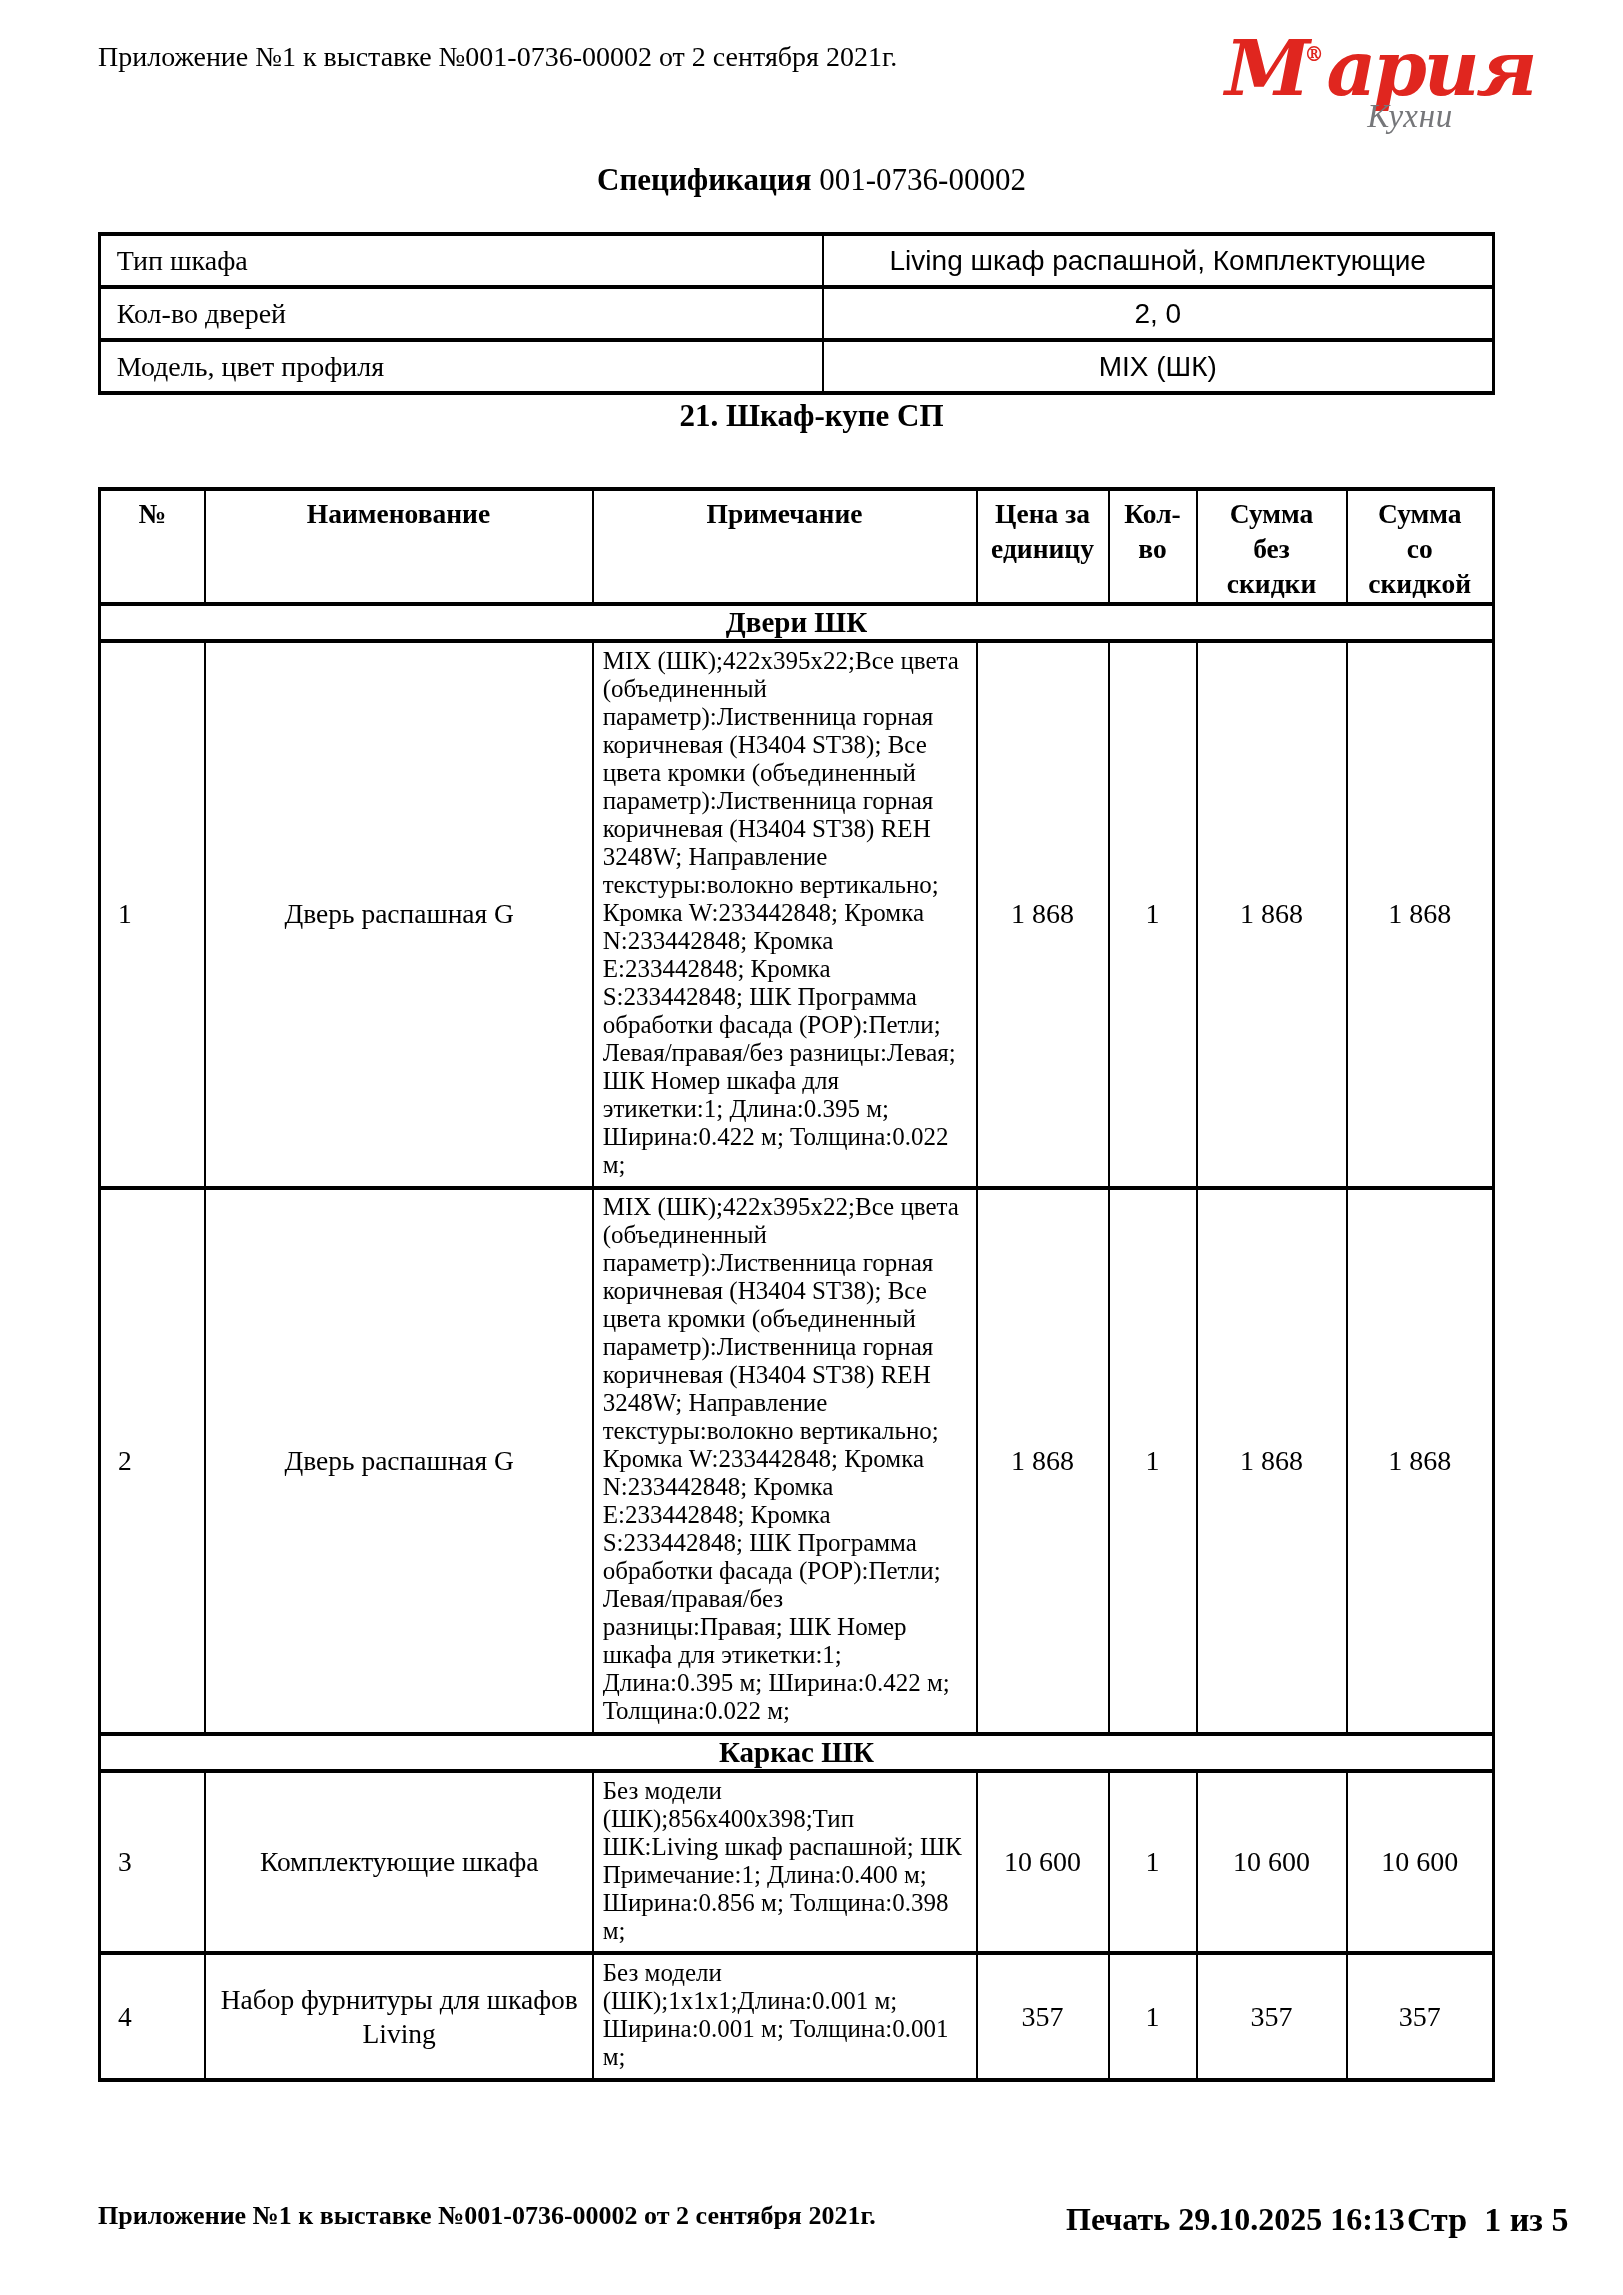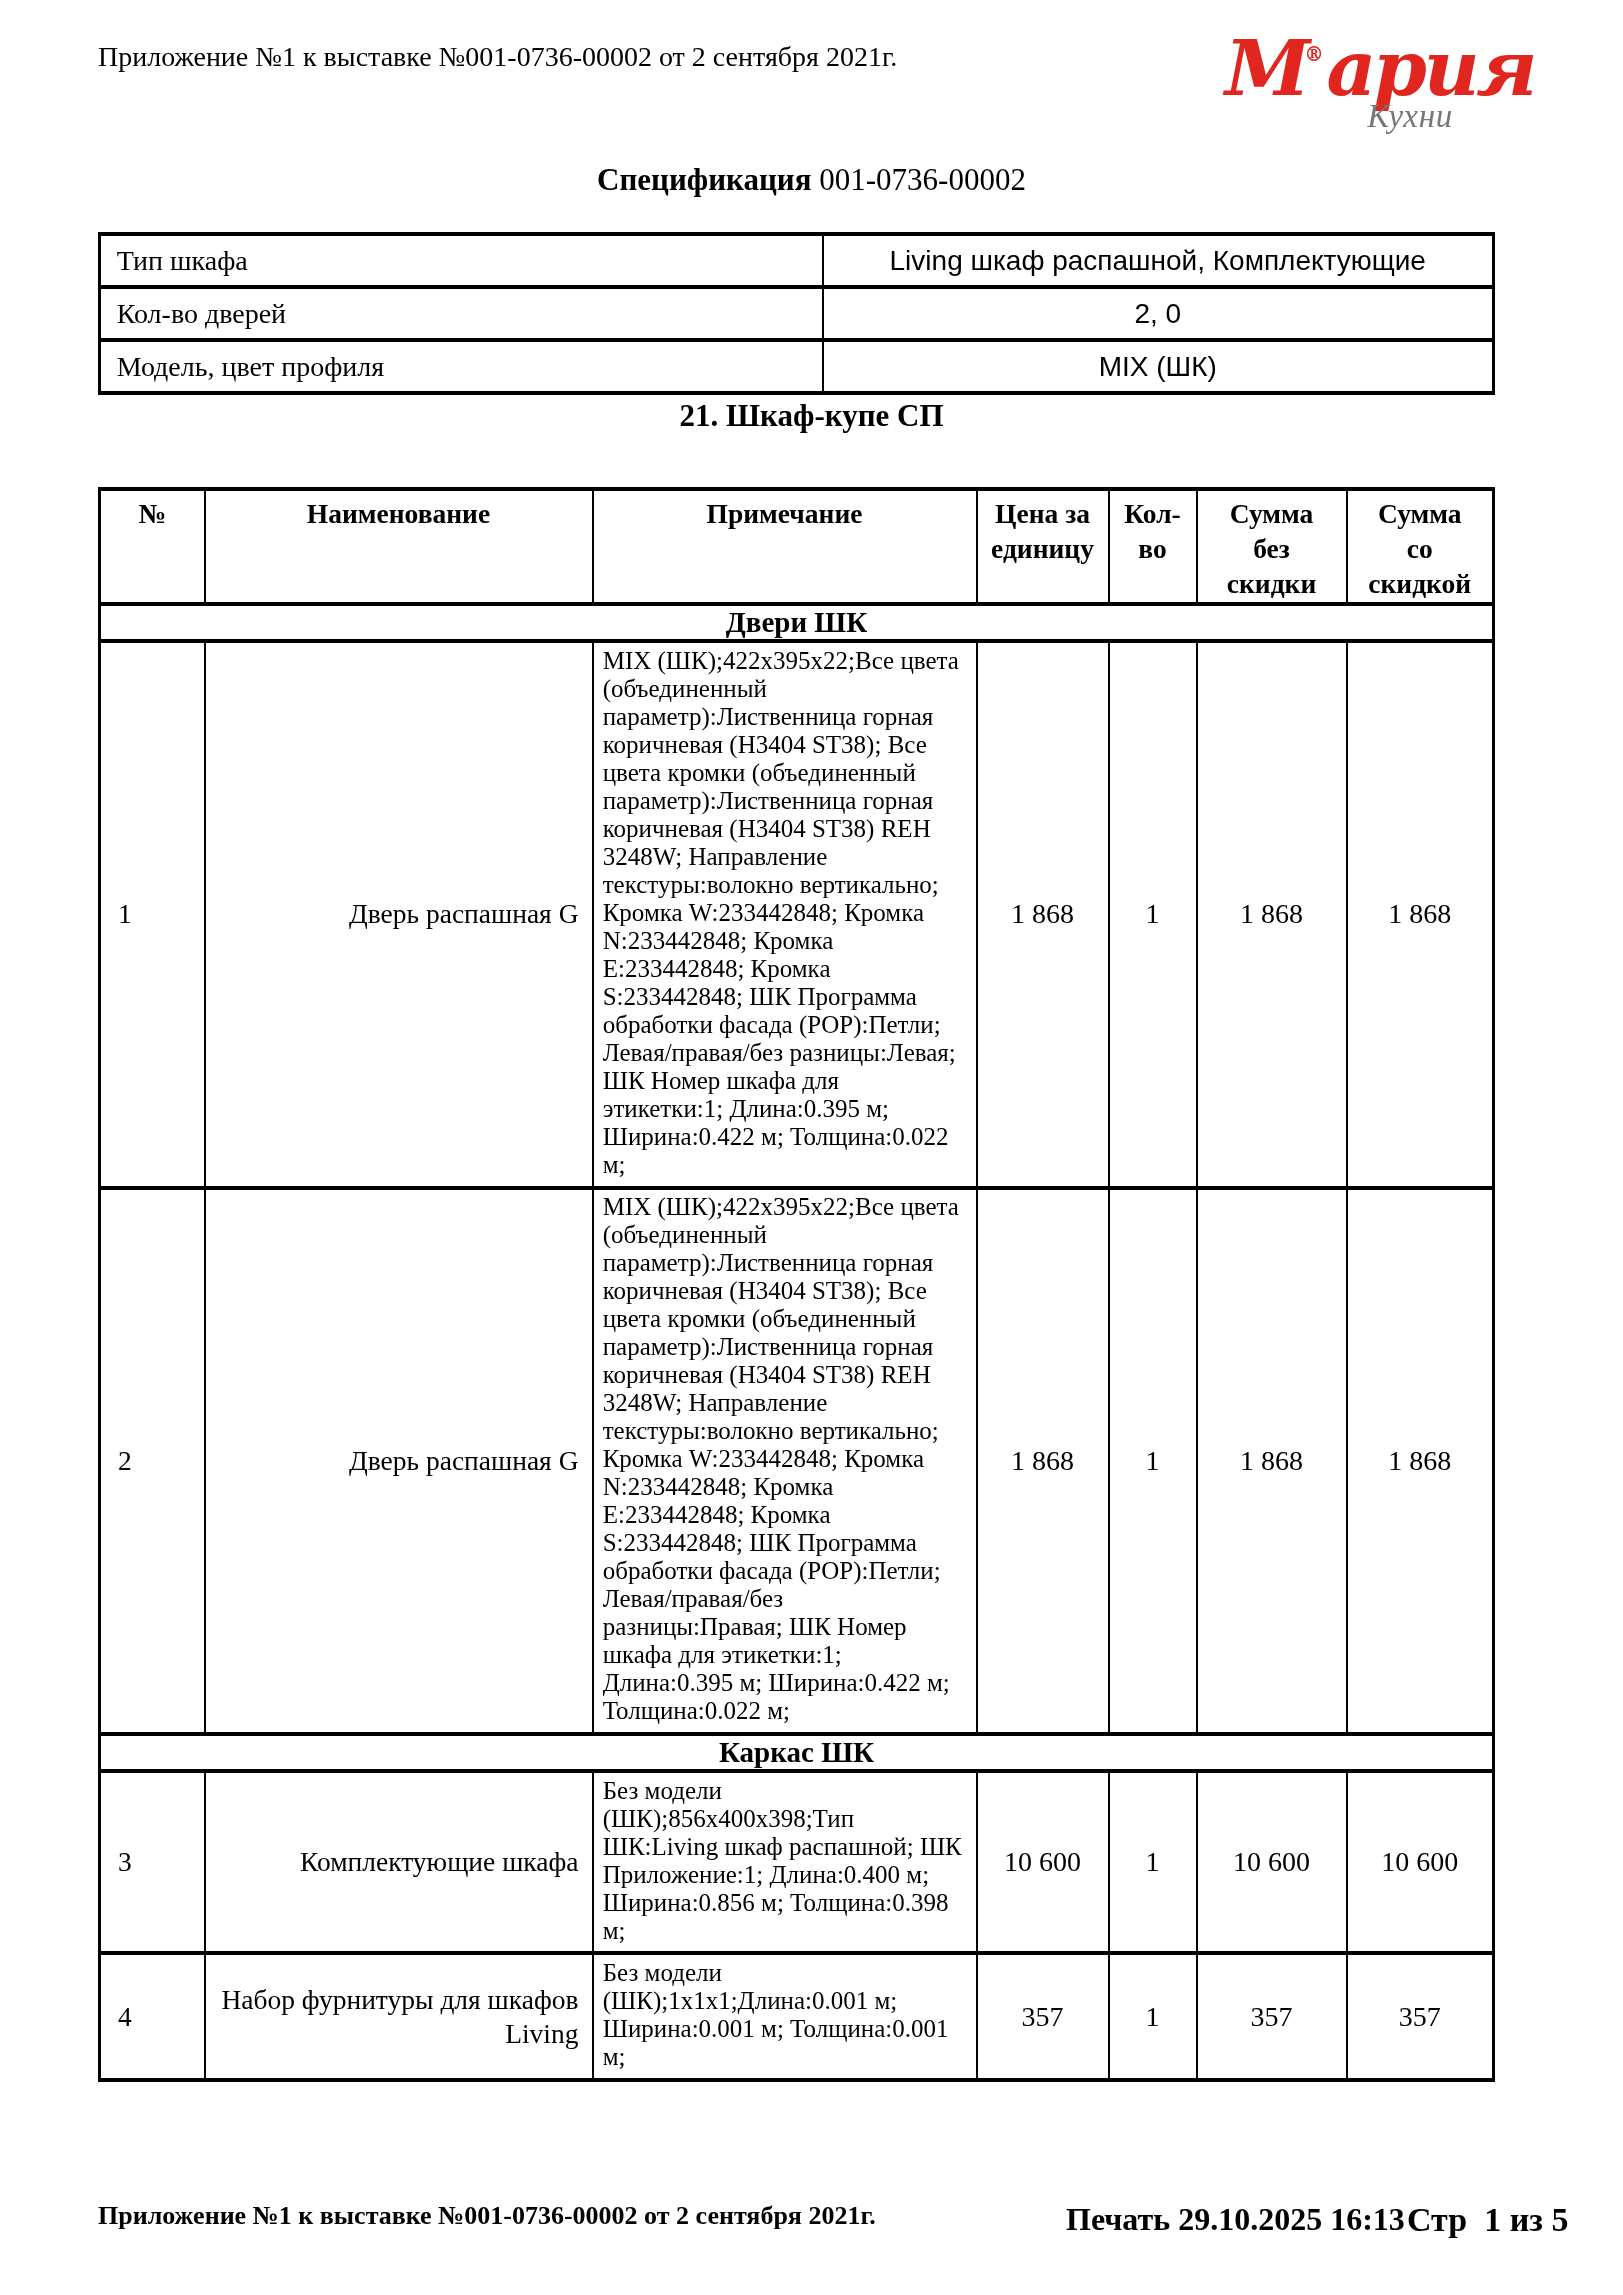--- a/index.html
+++ b/index.html
@@ -56,21 +56,21 @@
     padding-top:5.2px;line-height:35px;height:96px;white-space:pre-line;
   }
   .items-table td.sec{
     text-align:center;font-weight:700;font-size:29px;height:31px;line-height:1.0;
     vertical-align:middle;
   }
   .items-table td.num{
     text-align:left;padding-left:17px;vertical-align:middle;font-size:27.5px;
   }
   .items-table td.name{
-    text-align:right;padding-left:14.4px;padding-right:13px;vertical-align:middle;
+    text-align:center;padding-left:14.4px;padding-right:13px;vertical-align:middle;
     font-size:27.5px;line-height:34px;
   }
   .items-table td.note{
     text-align:left;vertical-align:top;font-size:25px;line-height:28px;
     padding:3.9px 13px 6.5px 9.2px;word-wrap:break-word;
   }
   .items-table td.money{text-align:center;vertical-align:middle;font-size:28px;}
   
   .footer-left{left:98px;top:2201px;font-size:26px;font-weight:700;white-space:pre;}
   .footer-print{left:1066px;top:2201px;font-size:32px;font-weight:700;white-space:pre;}
@@ -159,21 +159,21 @@
     <td class="money">1</td>
     <td class="money">1 868</td>
     <td class="money">1 868</td>
   </tr>
   <tr>
     <td class="sec" colspan="7">Каркас ШК</td>
   </tr>
   <tr>
     <td class="num">3</td>
     <td class="name">Комплектующие шкафа</td>
-    <td class="note">Без модели (ШК);856x400x398;Тип ШК:Living шкаф распашной; ШК Приложение:1; Длина:0.400 м; Ширина:0.856 м; Толщина:0.398 м;</td>
+    <td class="note">Без модели (ШК);856x400x398;Тип ШК:Living шкаф распашной; ШК Примечание:1; Длина:0.400 м; Ширина:0.856 м; Толщина:0.398 м;</td>
     <td class="money">10 600</td>
     <td class="money">1</td>
     <td class="money">10 600</td>
     <td class="money">10 600</td>
   </tr>
   <tr>
     <td class="num">4</td>
     <td class="name">Набор фурнитуры для шкафов Living</td>
     <td class="note">Без модели (ШК);1x1x1;Длина:0.001 м; Ширина:0.001 м; Толщина:0.001 м;</td>
     <td class="money">357</td>

